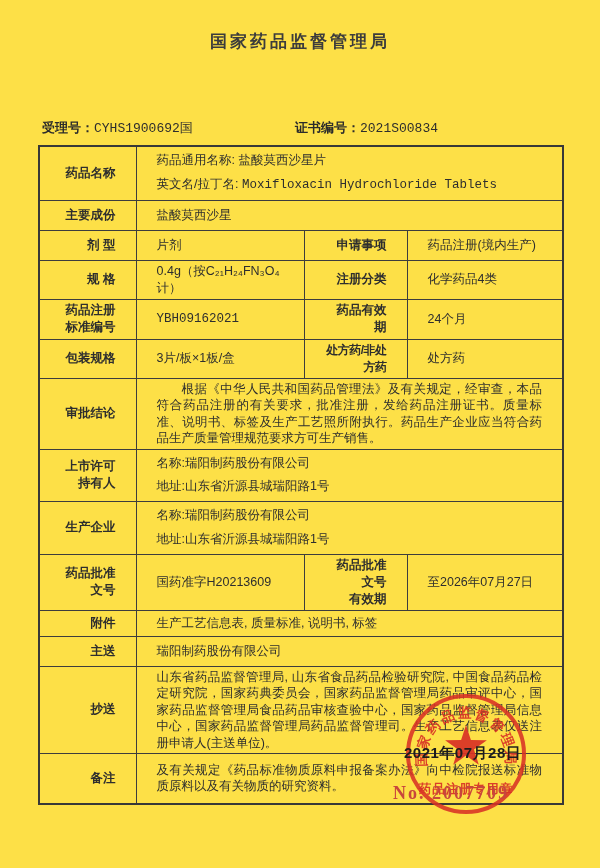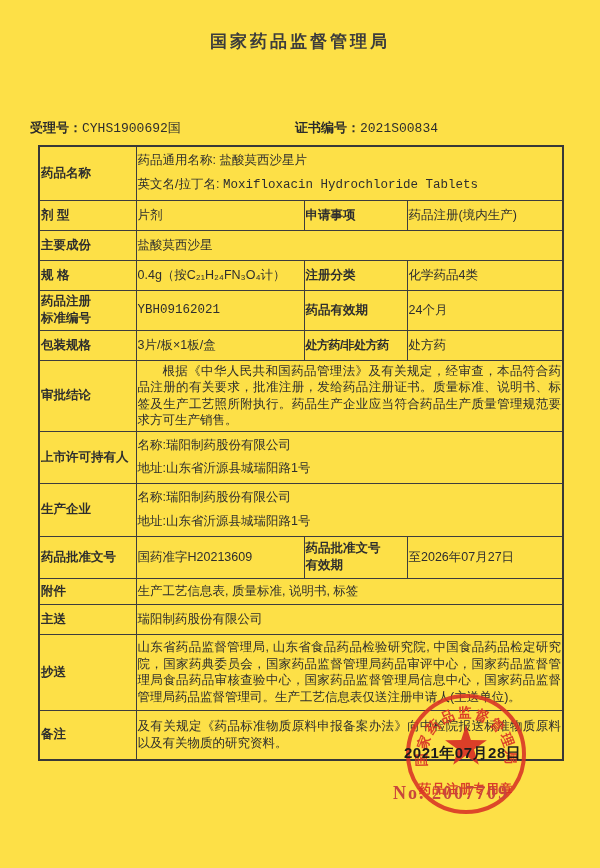--- a/index.html
+++ b/index.html
@@ -18,39 +18,39 @@
   }
   .cert-title {
     position: absolute; top: 64px; left: 0; width: 100%;
     text-align: center;
     font-family: "Liberation Serif", serif;
     font-size: 28px; font-weight: 500; letter-spacing: 12px; color: #333;
   }
   .meta { position: absolute; top: 119px; left: 0; width: 100%; font-size: 13px; }
   .meta .lab { font-weight: 700; color: #2b2b2b; }
   .mono { font-family: "Liberation Mono", monospace; }
-  .meta-accept { position: absolute; left: 30px; top: 0; }
+  .meta-accept { position: absolute; left: 42px; top: 0; }
   .meta-cert { position: absolute; left: 295px; top: 0; }
 
   table.cert {
     position: absolute; left: 38px; top: 145px;
     width: 524px;
     border-collapse: collapse;
     table-layout: fixed;
   }
   table.cert td {
     border: 1px solid #3d3d3d;
     vertical-align: middle;
     font-size: 12.5px;
     color: #2e2e2e;
-    padding: 2px 1px;
+    padding: 2px 20px;
   }
   table.cert { border: 2px solid #383838; }
   td.lbl {
-    text-align: left; font-weight: 700; color: #222;
+    text-align: right; font-weight: 700; color: #222;
     font-size: 13px; padding: 2px 2px;
   }
   td.lbl.small { font-size: 12px; letter-spacing: -0.5px; }
   .pre { white-space: pre-line; }
   .twoline div { line-height: 1.9; }
   .para { font-size: 12px; line-height: 1.32; text-align: justify; }
   .indent2 { text-indent: 2em; }
 
   
   .stamp {
@@ -102,29 +102,29 @@
     <tbody>
         <tr style="height:50px">
       <td class="lbl">药品名称</td>
       <td colspan="3" class="twoline">
         <div><span class="flab">药品通用名称:</span> <span>盐酸莫西沙星片</span></div>
         <div><span class="flab">英文名/拉丁名:</span> <span class="mono">Moxifloxacin Hydrochloride Tablets</span></div>
       </td>
     </tr>
 
     <tr style="height:30px">
+      <td class="lbl">主要成份</td>
+      <td colspan="3">盐酸莫西沙星</td>
+    </tr>
+
+    <tr style="height:30px">
       <td class="lbl">剂 型</td>
       <td>片剂</td>
       <td class="lbl">申请事项</td>
       <td>药品注册(境内生产)</td>
-    </tr>
-
-    <tr style="height:30px">
-      <td class="lbl">主要成份</td>
-      <td colspan="3">盐酸莫西沙星</td>
     </tr>
 
     <tr style="height:30px">
       <td class="lbl">规 格</td>
       <td>0.4g（按C₂₁H₂₄FN₃O₄计）</td>
       <td class="lbl">注册分类</td>
       <td>化学药品4类</td>
     </tr>
 
     <tr style="height:40px">

